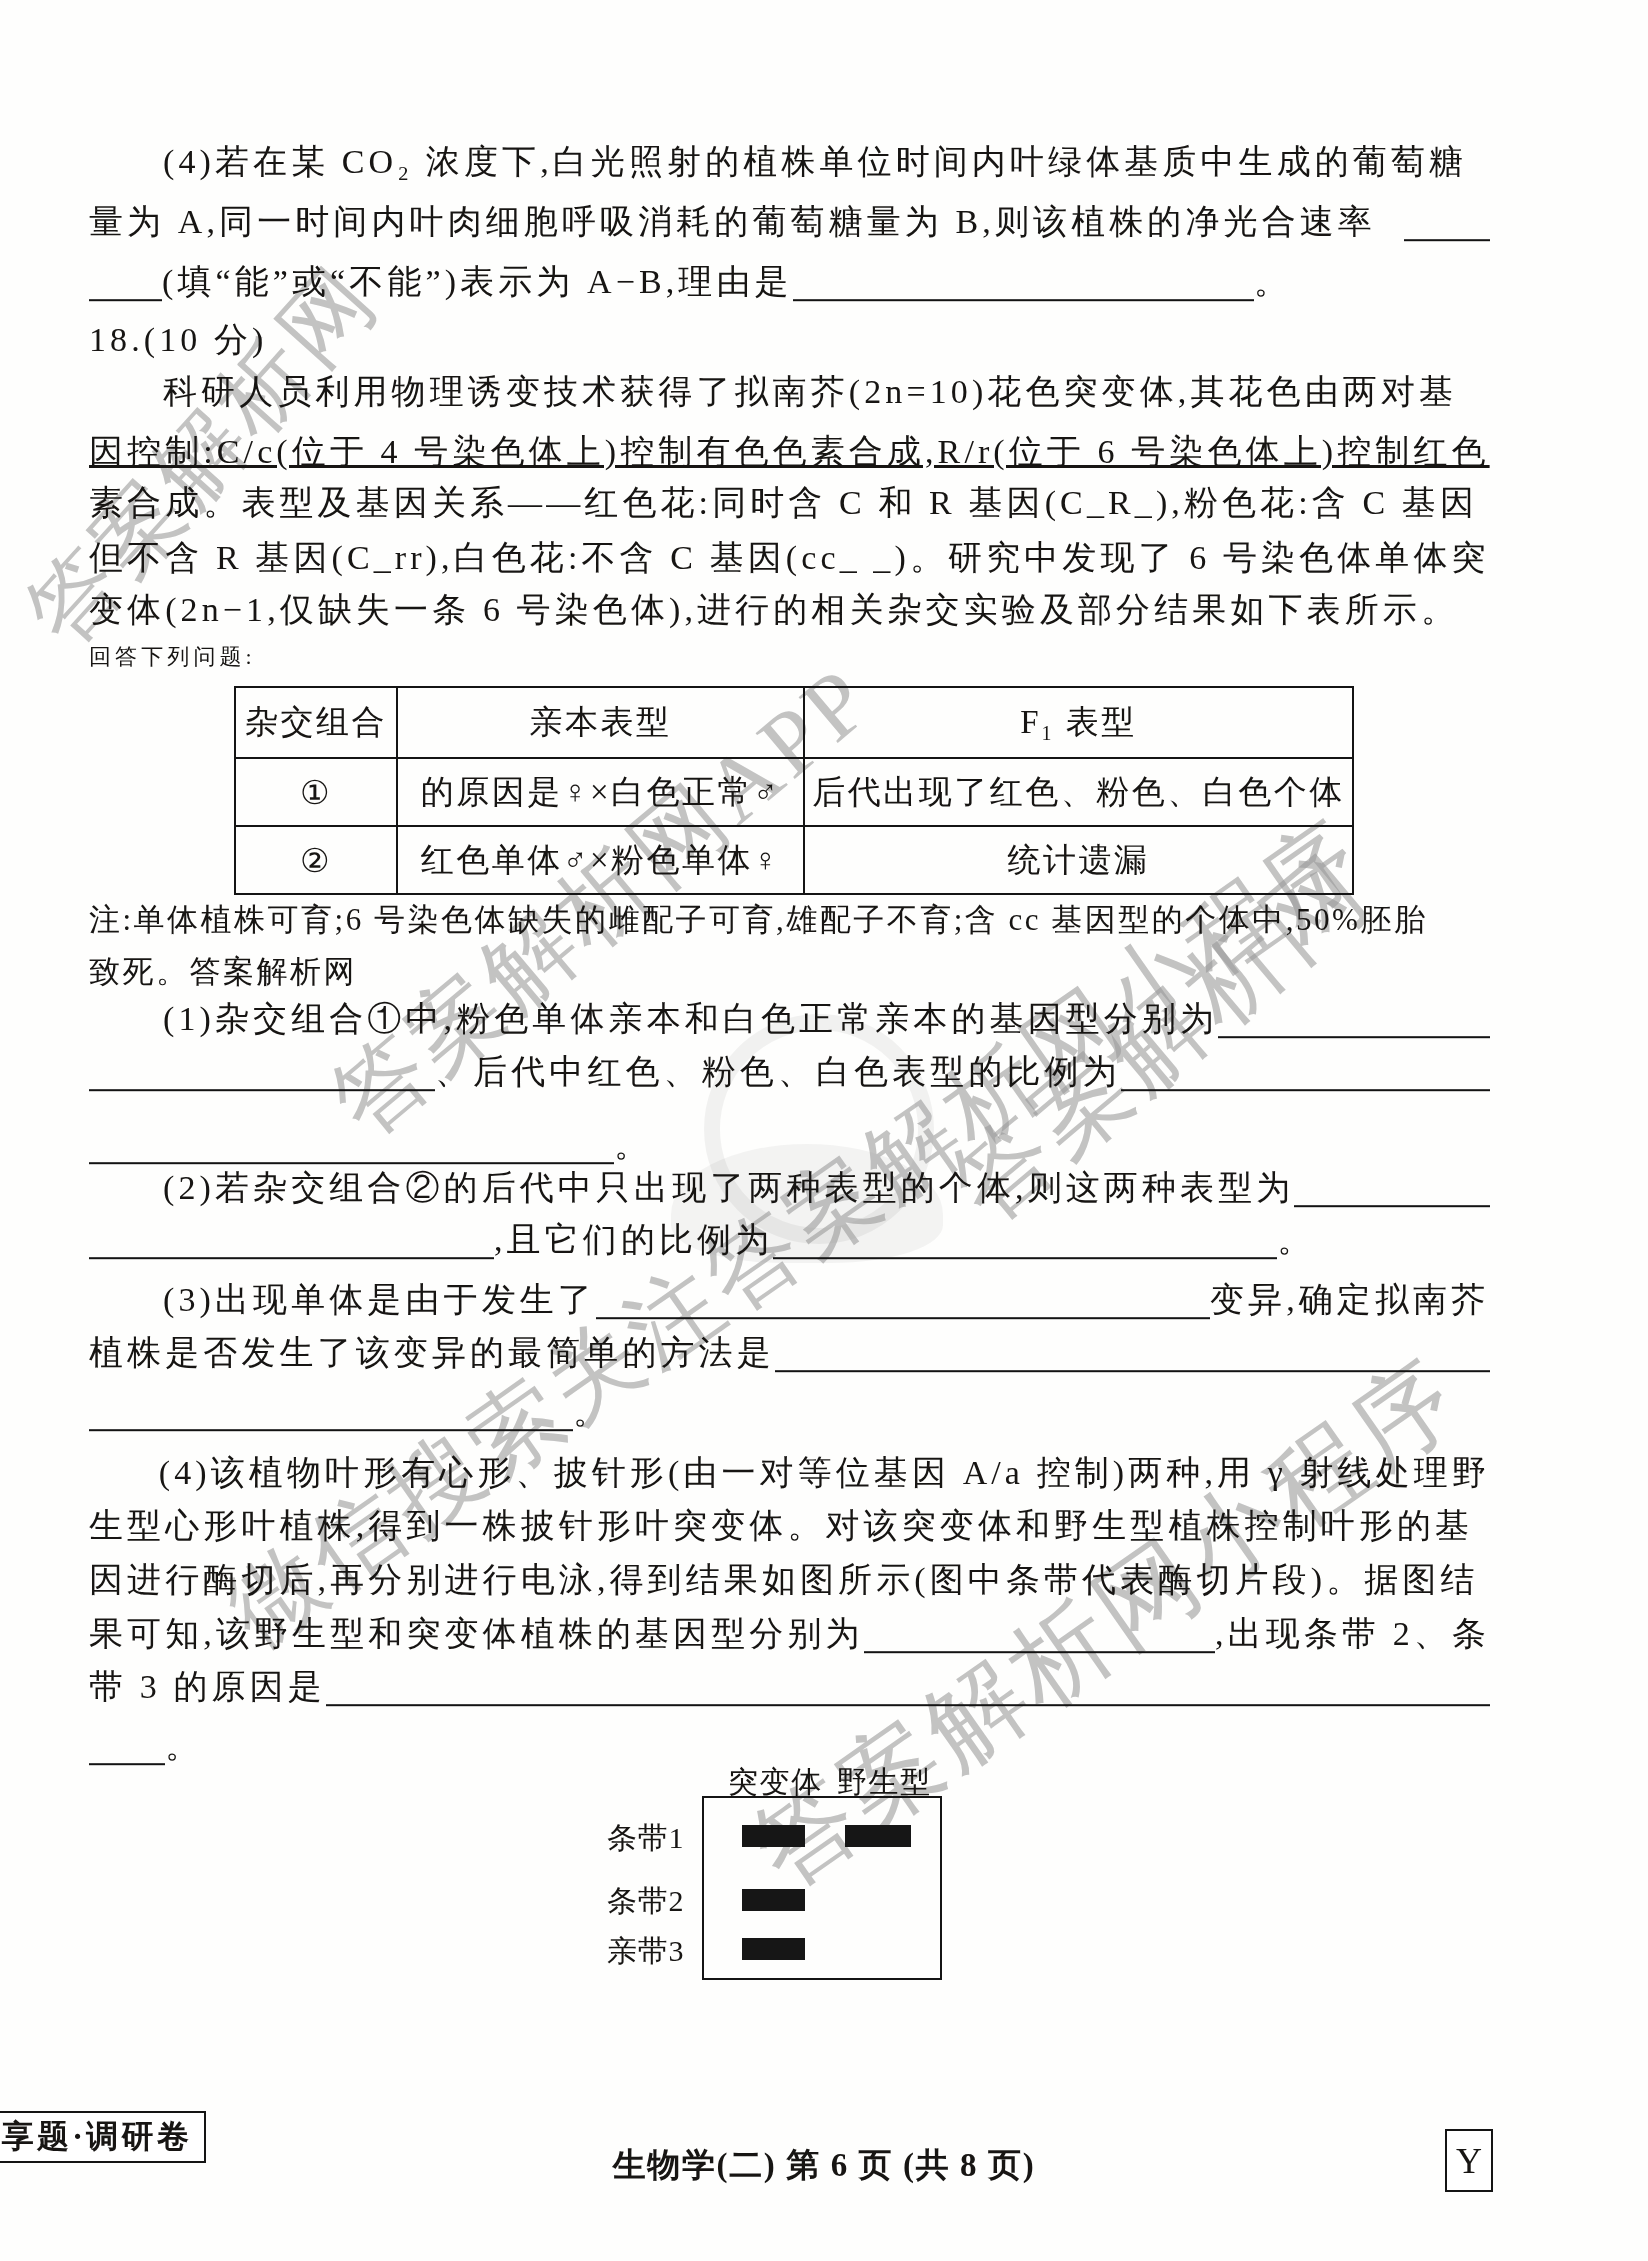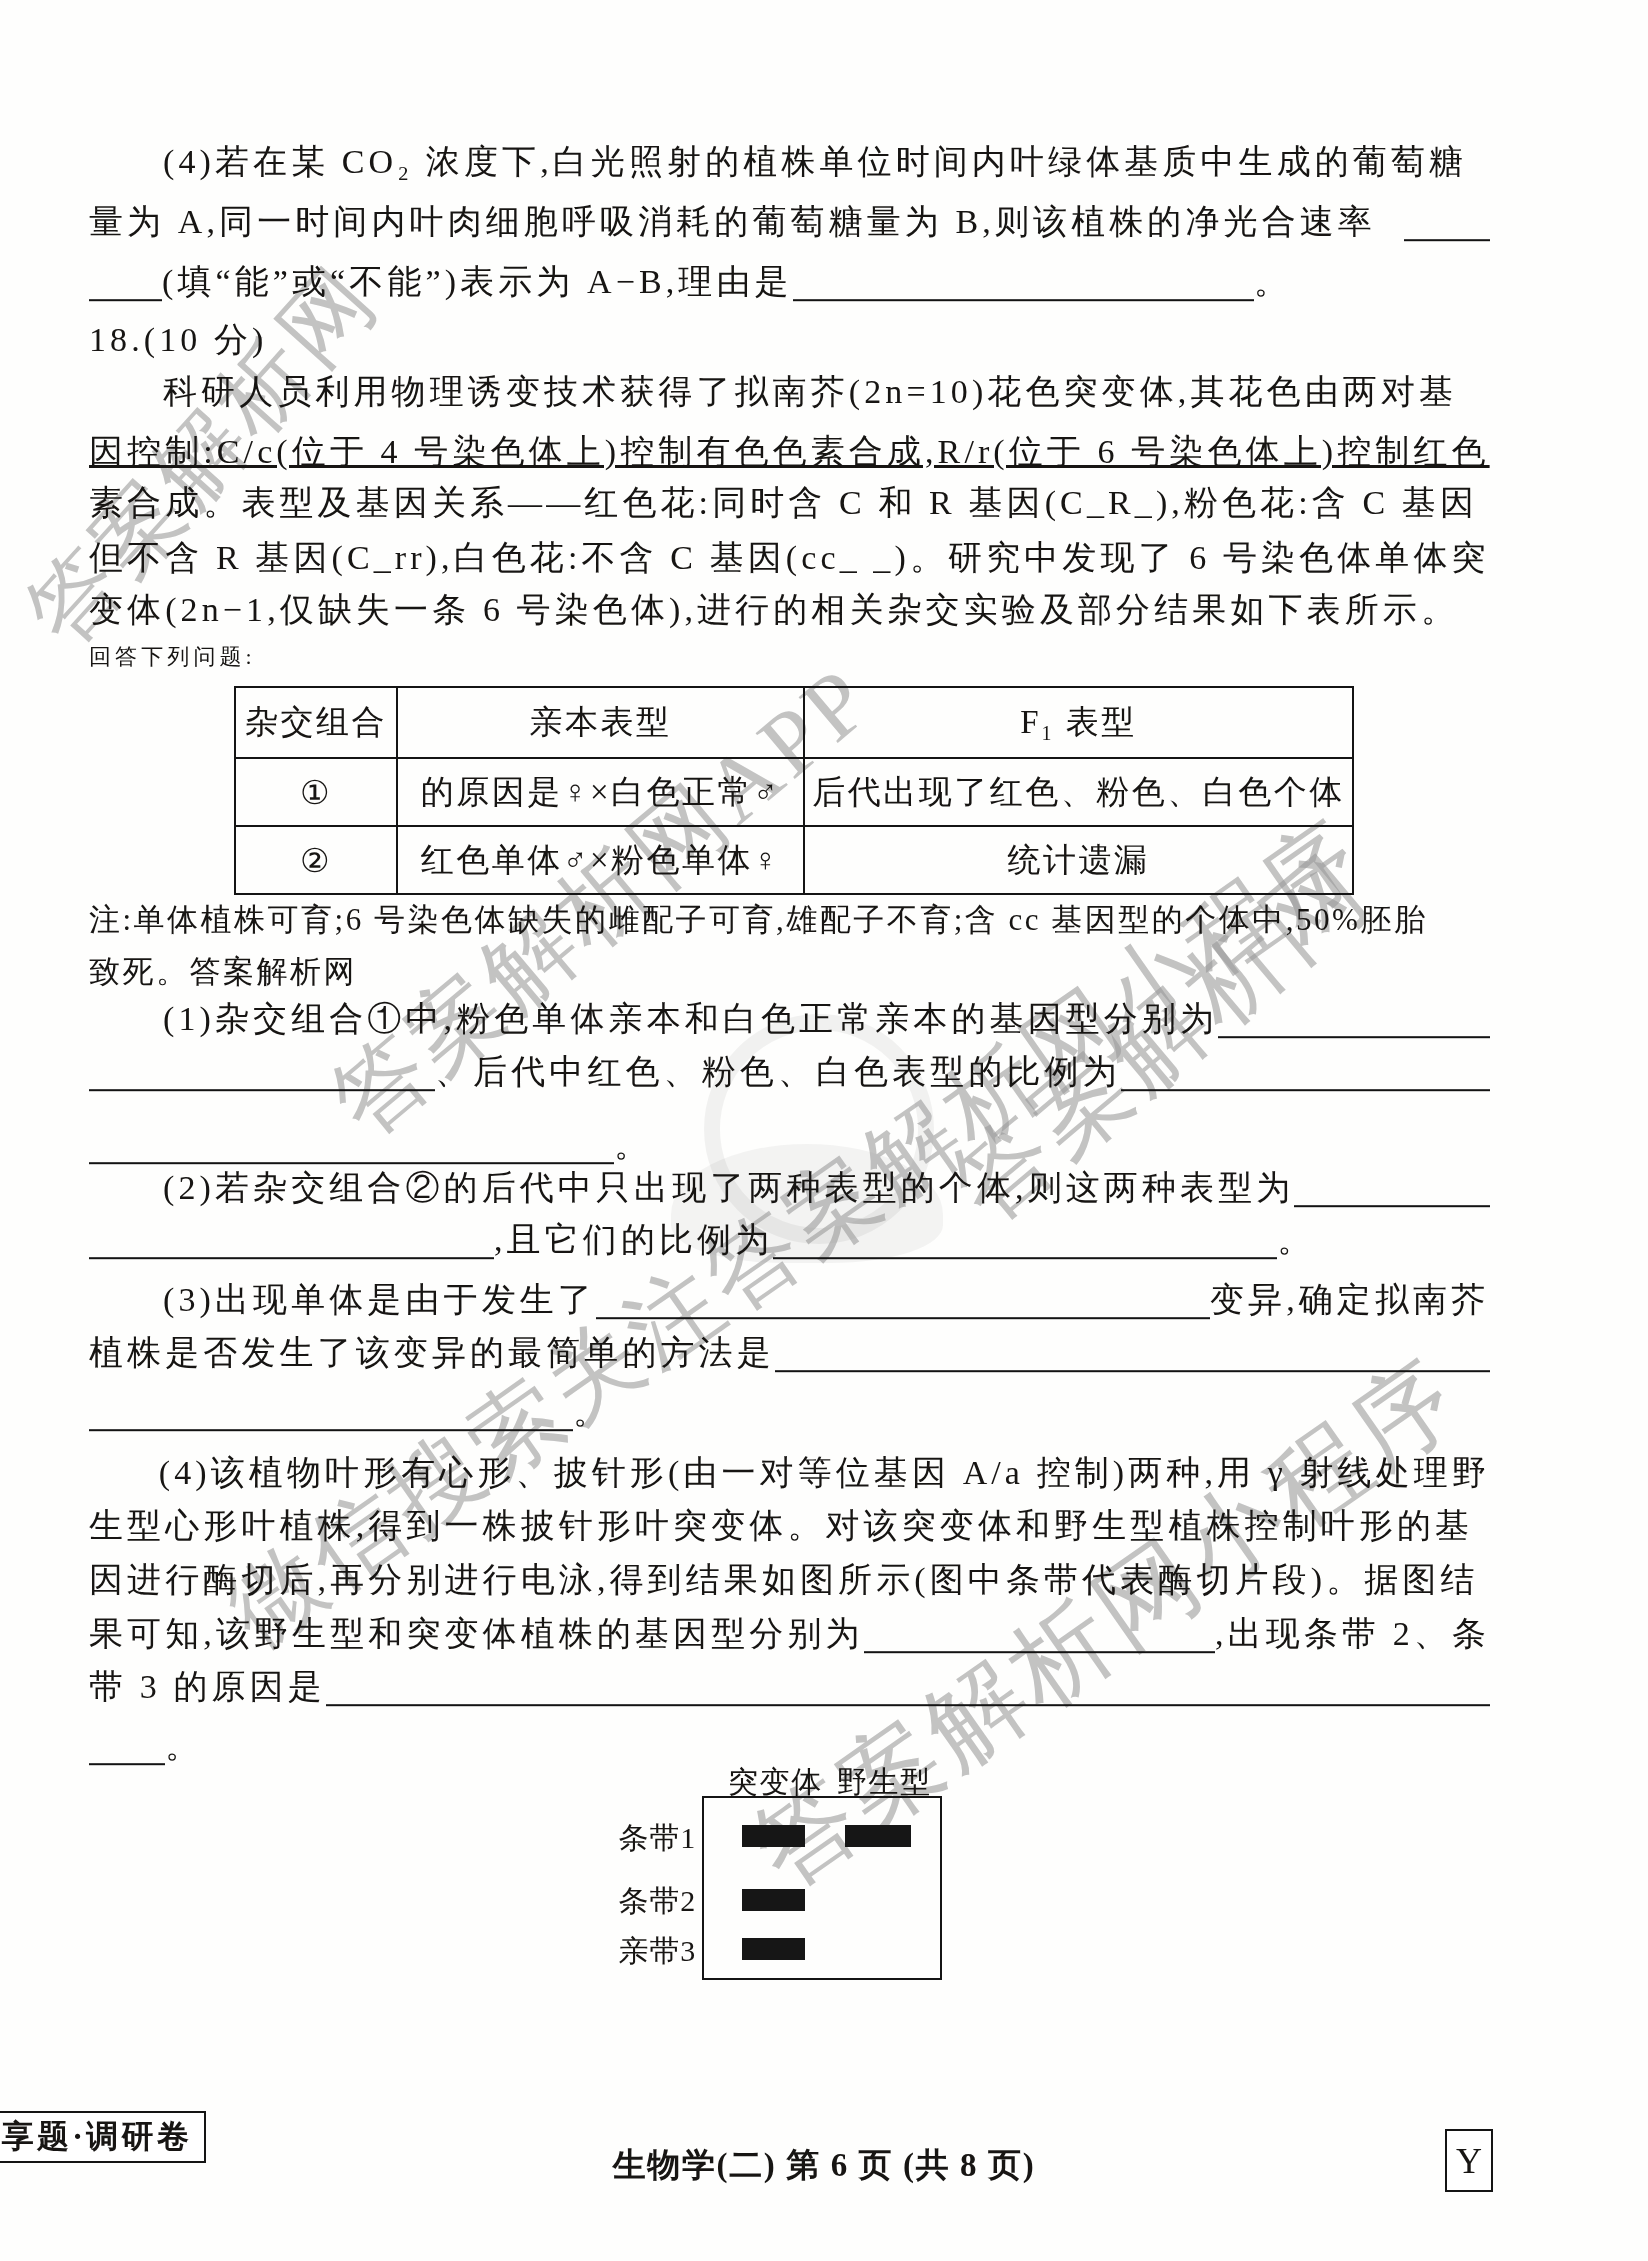--- a/index.html
+++ b/index.html
@@ -29,21 +29,21 @@
     font-weight:400;font-size:33px;letter-spacing:2.5px;padding:0;white-space:nowrap;
   }
   .xtable col.c0{width:162px}
   .xtable col.c1{width:407px}
   .xtable col.c2{width:549px}
   .xtable tr.r0 th{height:69px}
   .xtable tr.r1 td{height:66px}
   .xtable tr.r2 td{height:66px}
   
   .figlabel{position:absolute;z-index:1;font-size:30px;font-weight:400;letter-spacing:1.6px;white-space:nowrap;}
-  .figrow{position:absolute;z-index:1;font-size:30px;left:607px;width:89px;text-align:right;letter-spacing:0.8px;white-space:nowrap;}
+  .figrow{position:absolute;z-index:1;font-size:30px;left:607px;width:89px;text-align:left;letter-spacing:0.8px;white-space:nowrap;}
   .figbox{position:absolute;left:702px;top:1796px;width:236px;height:180px;border:2.5px solid #141414;z-index:1;}
   .band{position:absolute;height:22px;background:#161616;z-index:2;}
   
   .fbox{position:absolute;border:2.5px solid #141414;display:flex;align-items:center;justify-content:center;z-index:1;background:#fff;}
   .fseries{left:-11.5px;top:2111px;width:213px;height:48px;font-size:32px;font-weight:700;letter-spacing:3.3px;}
   .fcode{left:1445px;top:2129px;width:44px;height:59px;font-size:36px;font-weight:400;border-width:2.1px;}
   .fcenter{position:absolute;left:0;top:2143px;width:1648px;text-align:center;font-size:33px;font-weight:700;letter-spacing:1.6px;z-index:1;}
 </style>
 </head>
 <body>

